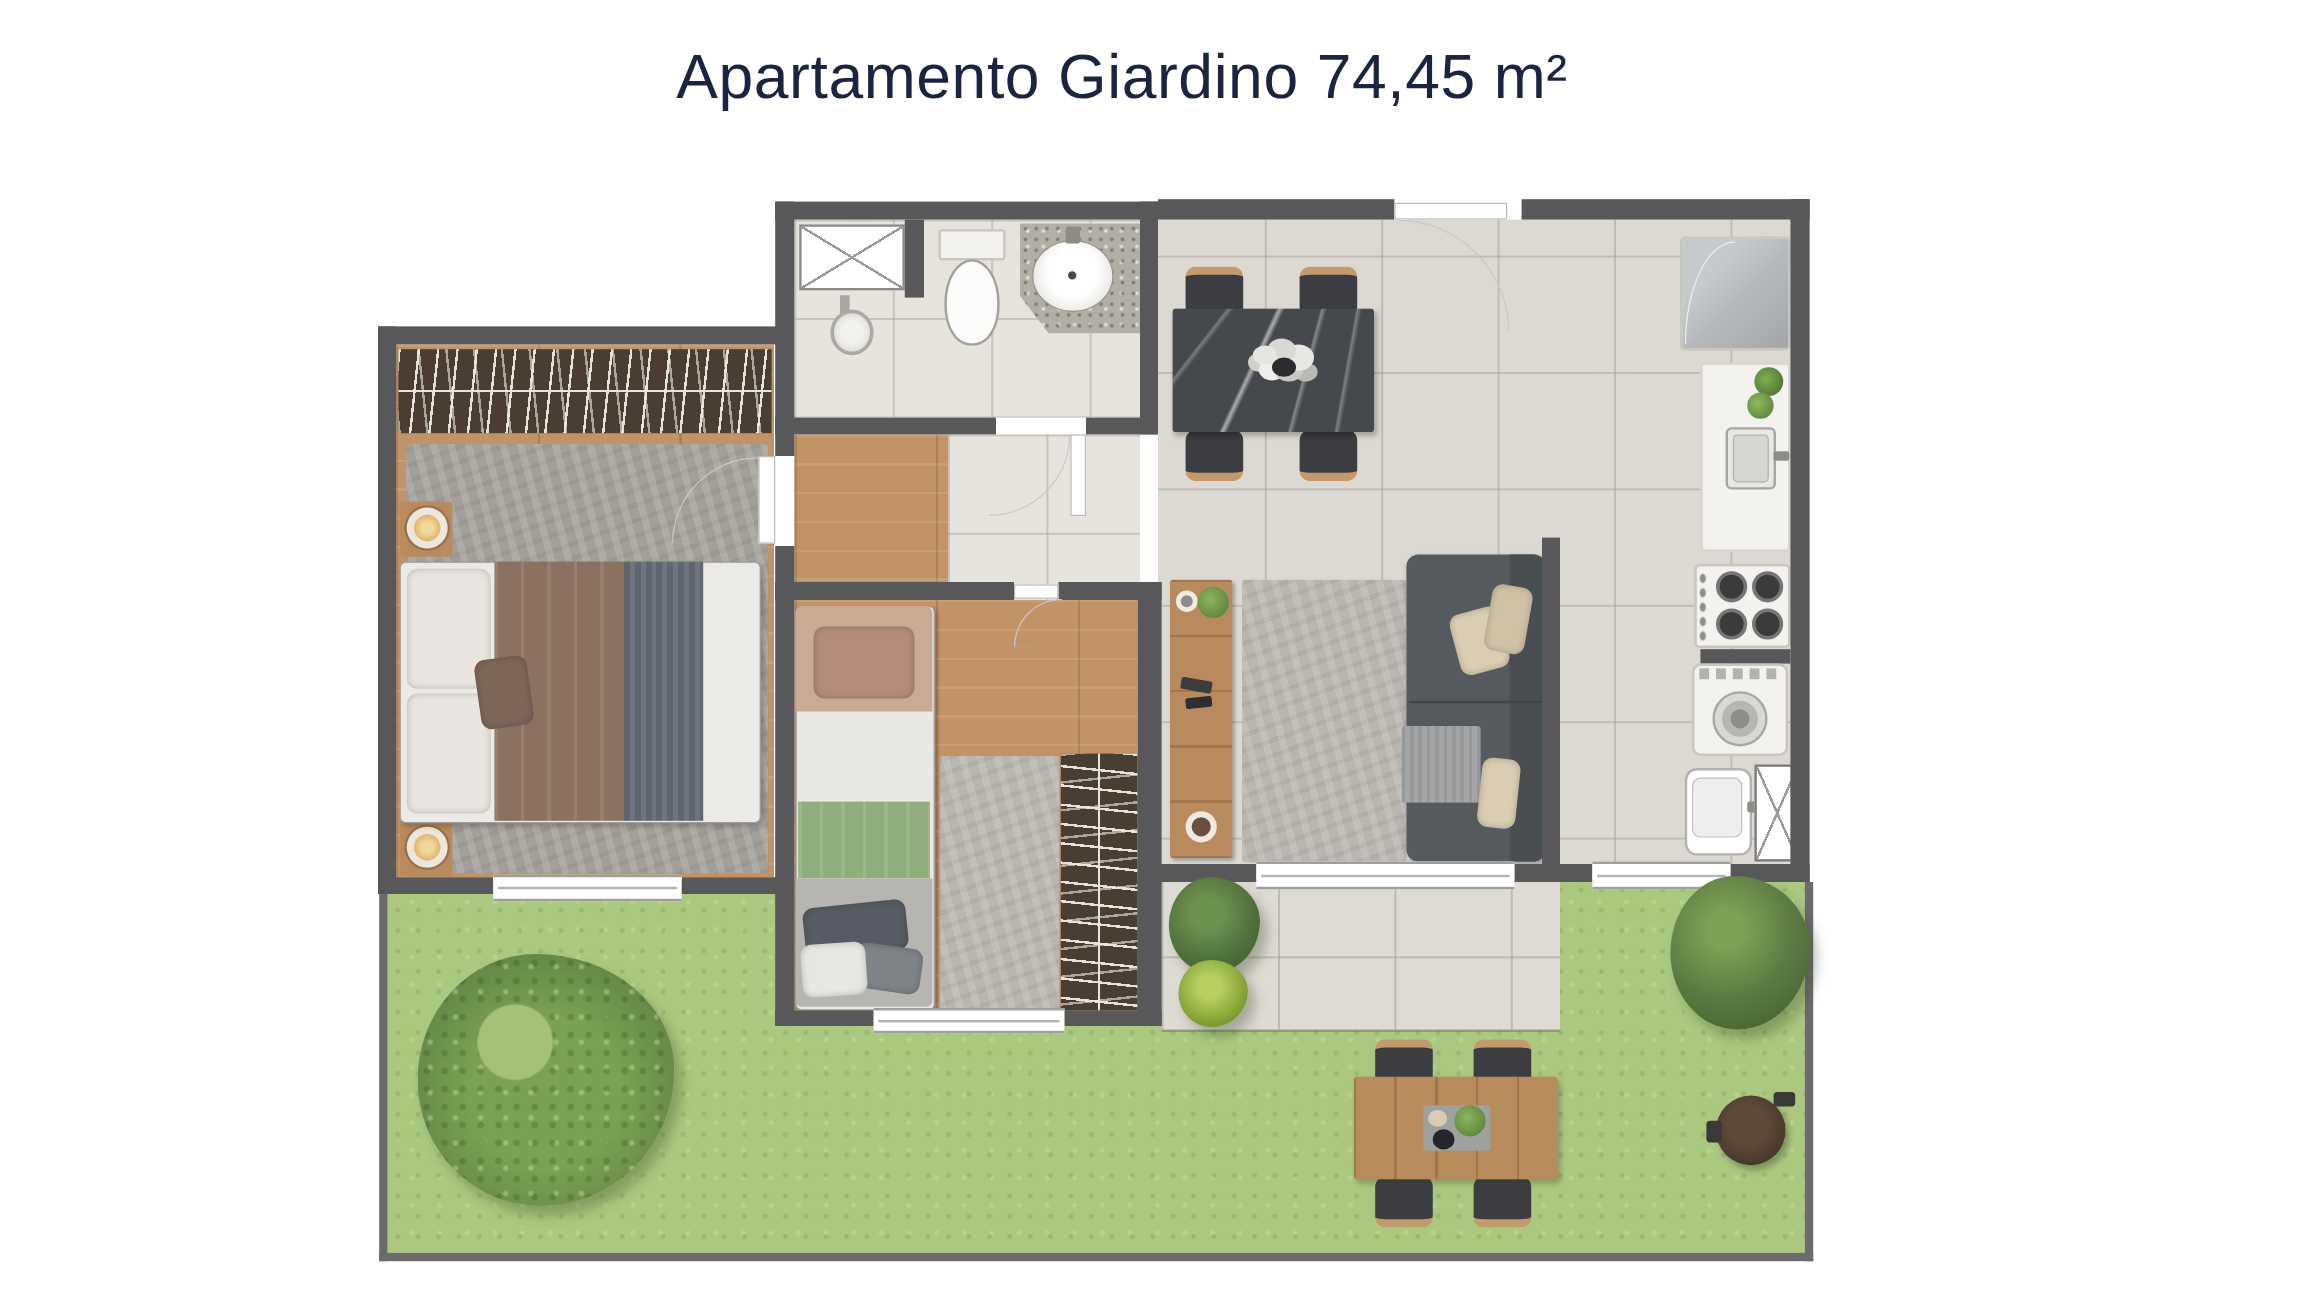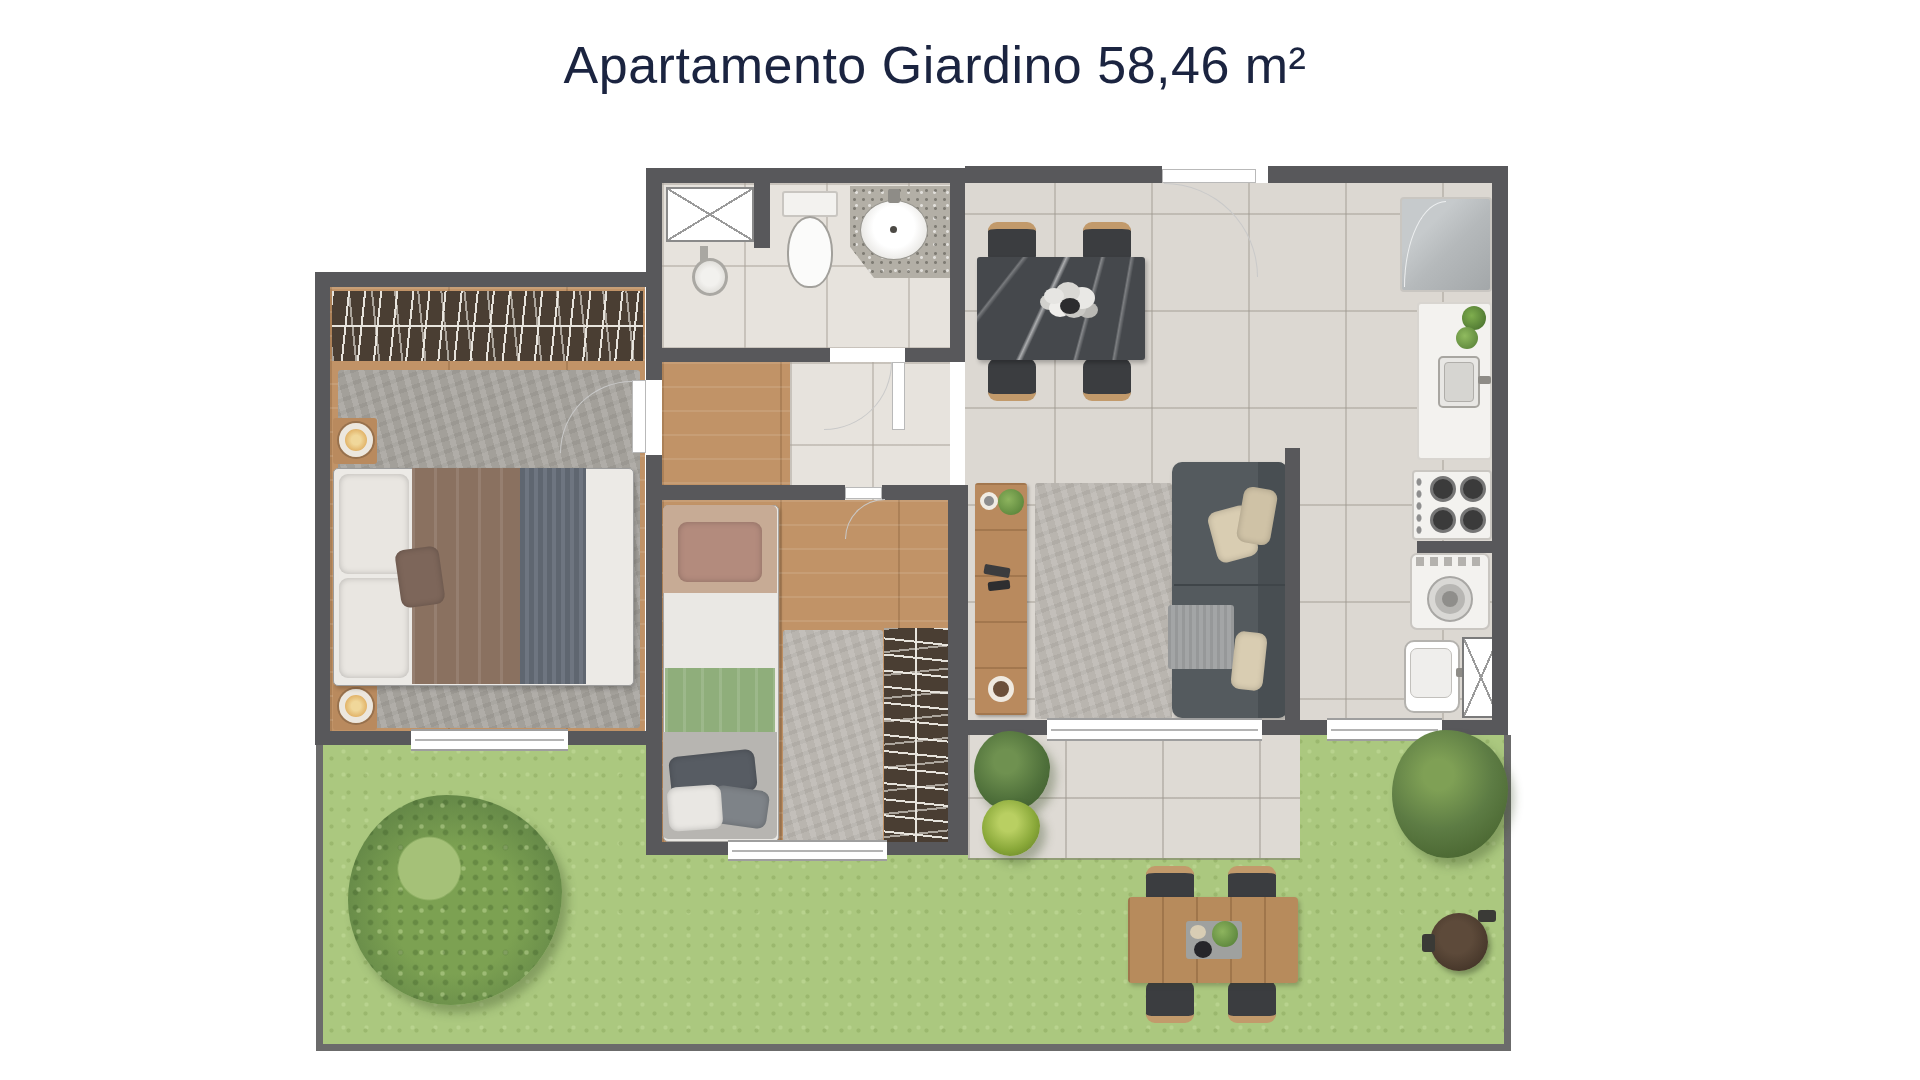--- a/index.html
+++ b/index.html
@@ -77,21 +77,21 @@
   .xbox{position:absolute;background:#fff;border:2px solid #8a8a8a;box-sizing:border-box;
         background-image:linear-gradient(to top right,transparent calc(50% - 1px),#9a9a9a calc(50% - 1px) calc(50% + 1px),transparent calc(50% + 1px)),
                          linear-gradient(to bottom right,transparent calc(50% - 1px),#9a9a9a calc(50% - 1px) calc(50% + 1px),transparent calc(50% + 1px));}
   .ring{position:absolute;border-radius:50%;box-sizing:border-box;}
 </style>
 </head>
 <body>
 
 <div class="stage">
 
-  <div class="title">Apartamento Giardino 58,46 m²</div>
+  <div class="title">Apartamento Giardino 74,45 m²</div>
 
   <div class="abs grass" style="left:323px;top:733px;width:1181px;height:311px;"></div>
   <div class="wall-thin" style="left:316px;top:745px;width:7px;height:306px;"></div>
   <div class="wall-thin" style="left:316px;top:1044px;width:1195px;height:7px;"></div>
   <div class="wall-thin" style="left:1504px;top:735px;width:7px;height:316px;"></div>
   <div class="abs patio" style="left:968px;top:735px;width:332px;height:123px;"></div>
 
   <div class="chair up" style="left:1146px;top:866px;"></div>
   <div class="chair up" style="left:1228px;top:866px;"></div>
   <div class="chair dn" style="left:1146px;top:980px;"></div>

